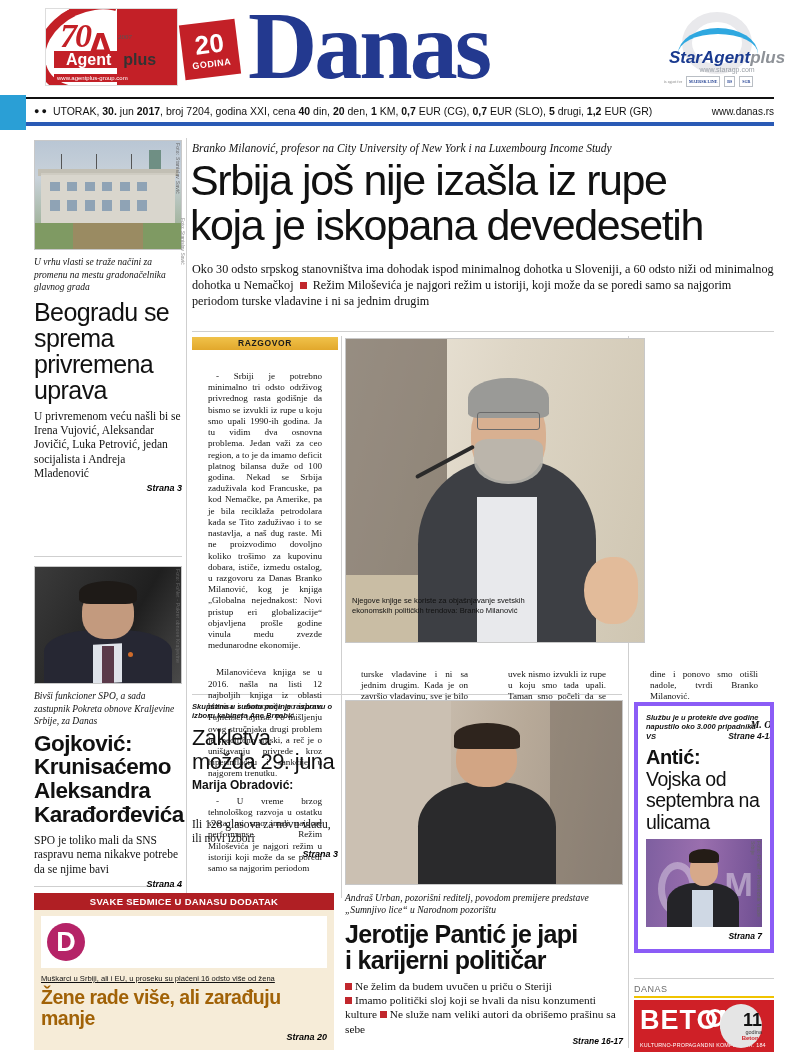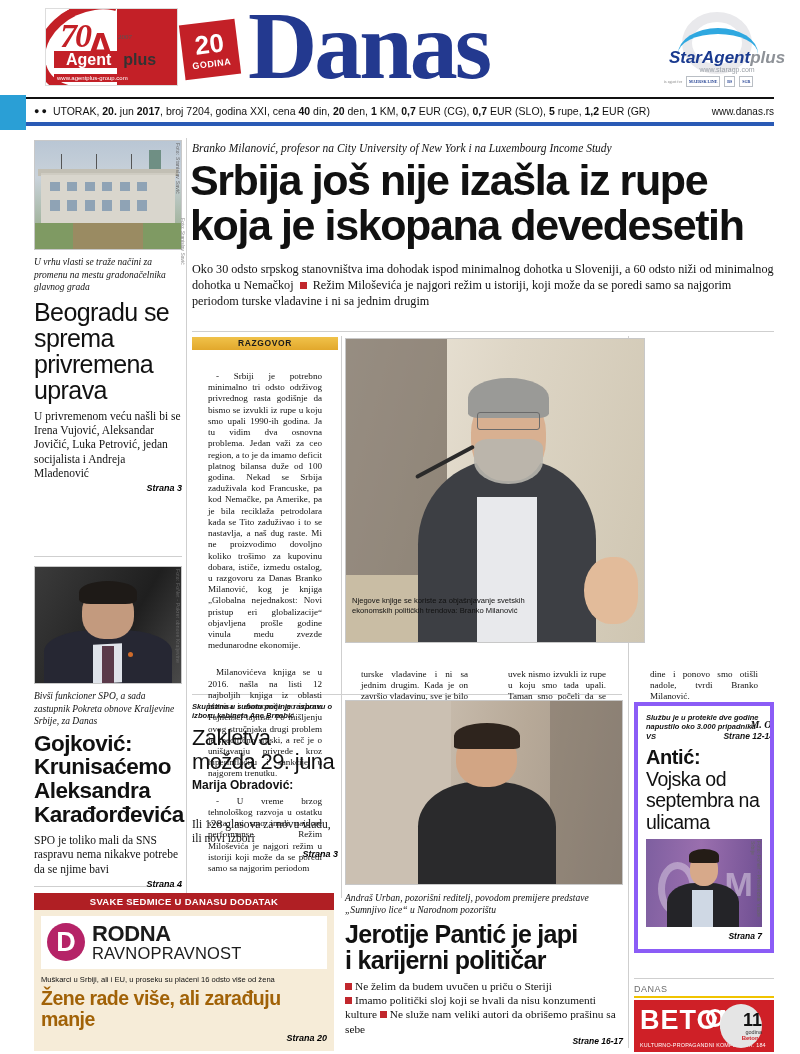--- a/index.html
+++ b/index.html
@@ -179,35 +179,35 @@
     width:38px; height:38px; border-radius:50%; background:#b52367;
     color:#fff; font-family:"Liberation Sans", sans-serif; font-weight:bold;
     font-size:27px; display:flex; align-items:center; justify-content:center;
     flex:0 0 auto;
   }
   .rodna-words { font-family:"Liberation Sans", sans-serif; line-height:1; }
   .rodna-words .r1 { font-size:22px; font-weight:bold; color:#1b1b1b; letter-spacing:-.4px; }
   .rodna-words .r2 { font-size:16.5px; font-weight:normal; color:#1b1b1b; letter-spacing:.2px; }
   .rodna-sub {
     font-family:"Liberation Sans", sans-serif; font-size:7.6px; color:#111;
-    margin-top:6px; line-height:1.2;
+    margin-top:6px; line-height:1.2;text-decoration:underline;
   }
   .rodna-head {
     font-family:"Liberation Sans", sans-serif; font-weight:bold;
     font-size:19.5px; line-height:1.08; color:#a16207; margin-top:4px; letter-spacing:-.5px;
   }
 
   
   .lead-kicker {
     position:absolute; left:192px; top:142px; width:582px;
     font-style:italic; font-size:11.5px; color:#111;
   }
   .lead-head {
     position:absolute; left:190px; top:158px; width:590px;
-    font-family:"Liberation Sans", sans-serif; font-weight:bold;
+    font-family:"Liberation Sans", sans-serif; font-weight:normal;
     font-size:43px; line-height:1.04; color:#111; letter-spacing:-1.4px;
   }
   .lead-sub {
     position:absolute; left:192px; top:262px; width:582px;
     font-size:12.2px; line-height:1.3; color:#111;
   }
   .lead-sub .sq { display:inline-block; width:7px; height:7px; background:#c1272d; margin:0 3px; }
   .lead-credit {
     position:absolute; left:180px; top:218px; writing-mode:vertical-rl;
     font-size:5px; color:#888; font-family:"Liberation Sans", sans-serif;
@@ -384,21 +384,21 @@
     </div>
 
     <div class="rule-black"></div>
   </div>
 
   <div class="left-blue-bar"></div>
   <div class="rule-blue"></div>
 
   <div class="dateline">
     <span class="dots">●●</span>
-    <span id="dateline-text"><span>UTORAK, </span><b>20.</b><span> jun </span><b>2017</b><span>, broj 7204, godina XXI, cena </span><b>40</b><span> din, </span><b>20</b><span> den, </span><b>1</b><span> KM, </span><b>0,7</b><span> EUR (CG), </span><b>0,7</b><span> EUR (SLO), </span><b>5</b><span> rupe, </span><b>1,2</b><span> EUR (GR)</span></span>
+    <span id="dateline-text"><span>UTORAK, </span><b>30.</b><span> jun </span><b>2017</b><span>, broj 7204, godina XXI, cena </span><b>40</b><span> din, </span><b>20</b><span> den, </span><b>1</b><span> KM, </span><b>0,7</b><span> EUR (CG), </span><b>0,7</b><span> EUR (SLO), </span><b>5</b><span> drugi, </span><b>1,2</b><span> EUR (GR)</span></span>
     <span class="site">www.danas.rs</span>
   </div>
 
   <div class="vrule" style="left:186px; top:138px; height:760px;"></div>
   <div class="vrule" style="left:341px; top:336px; height:562px;"></div>
   <div class="vrule" style="left:628px; top:336px; height:712px;"></div>
   <div class="hrule" style="left:192px; top:331px; width:582px;"></div>
   <div class="hrule" style="left:192px; top:694px; width:430px;"></div>
   <div class="hrule" style="left:34px; top:556px; width:148px;"></div>
   <div class="hrule" style="left:34px; top:886px; width:148px;"></div>
@@ -453,24 +453,20 @@
     <div class="head-bold">Gojković: Krunisaćemo Aleksandra Karađorđevića</div>
     <div class="lede">SPO je toliko mali da SNS raspravu nema nikakve potrebe da se njime bavi</div>
     <div class="strana">Strana 4</div>
   </div>
 
   <div style="position:absolute; left:34px; top:893px; width:300px;">
     <div class="banner-red">SVAKE SEDMICE U DANASU DODATAK</div>
     <div class="rodna-box">
       <div class="rodna-logo">
         <div class="rodna-d">D</div>
-        <div class="rodna-words">
-          <div class="r1">RODNA</div>
-          <div class="r2">RAVNOPRAVNOST</div>
-        </div>
       </div>
       <div class="rodna-sub">Muškarci u Srbiji, ali i EU, u proseku su plaćeni 16 odsto više od žena</div>
       <div class="rodna-head">Žene rade više, ali zarađuju manje</div>
       <div class="strana">Strana 20</div>
     </div>
   </div>
 
   <div class="lead-kicker">Branko Milanović, profesor na City University of New York i na Luxembourg Income Study</div>
   <div class="lead-head">
     <div>Srbija još nije izašla iz rupe</div>
@@ -493,21 +489,21 @@
 
   <div class="body-col" style="left:345px; top:653px; width:139px;">
     <p style="text-indent:0">turske vladavine i ni sa jednim drugim. Kada je on završio vladavinu, sve je bilo rastureno. U neku ruku se još</p>
   </div>
   <div class="body-col" style="left:492px; top:653px; width:130px;">
     <p style="text-indent:0">uvek nismo izvukli iz rupe u koju smo tada upali. Taman smo počeli da se izvlačimo, kada je došla kriza 2008. go-</p>
   </div>
   <div class="body-col" style="left:634px; top:653px; width:140px;">
     <p style="text-indent:0">dine i ponovo smo otišli nadole, tvrdi Branko Milanović.</p>
     <div class="mo">M. O.</div>
-    <div class="strana-it">Strane 12-14</div>
+    <div class="strana-it">Strane 4-13</div>
   </div>
 
   <div class="mil-photo">
     <div class="mil-bg"></div>
     <div class="mil-dark"></div>
     <div class="mil-podium"></div>
     <div class="mil-body"></div>
     <div class="mil-shirt"></div>
     <div class="mil-face"></div>
     <div class="mil-beard"></div>

